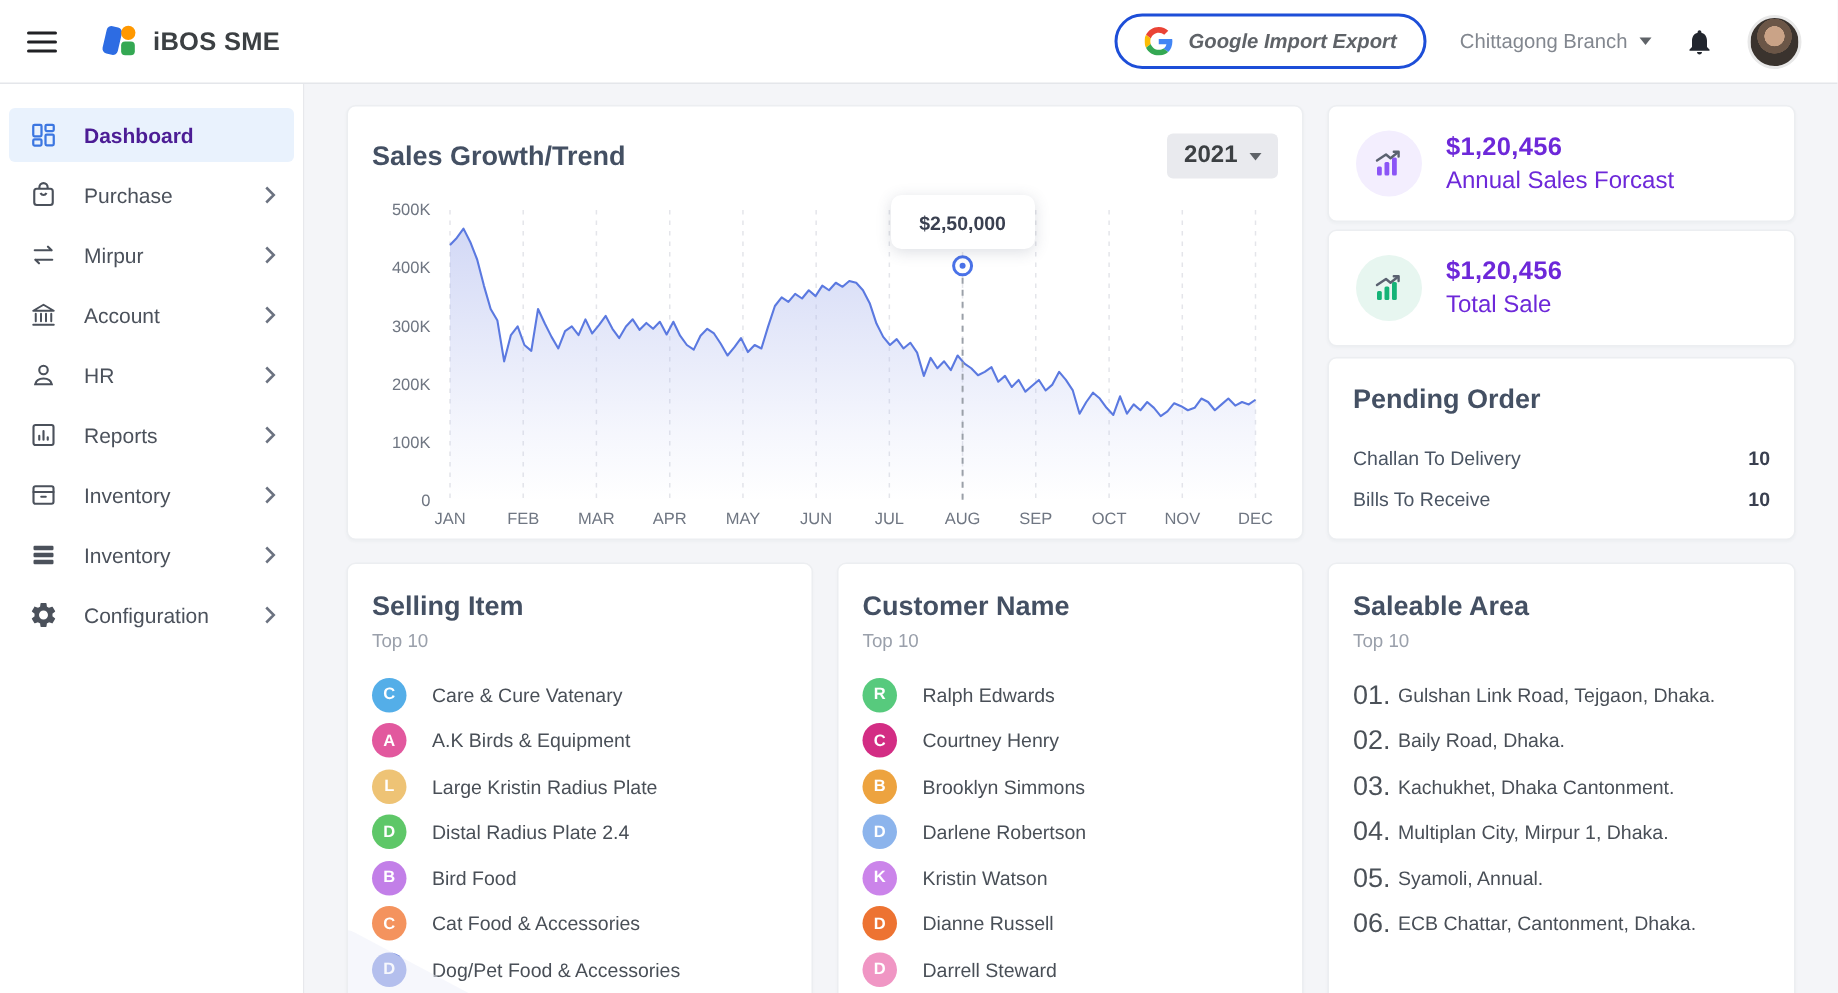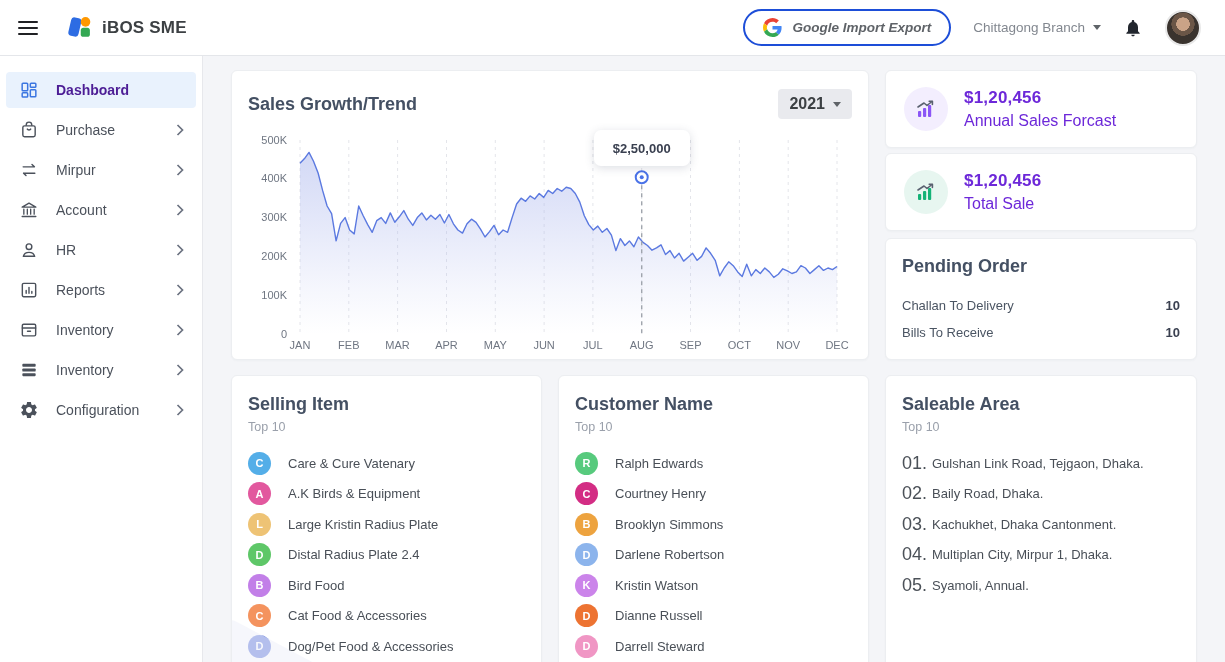--- a/index.html
+++ b/index.html
@@ -462,17 +462,21 @@
   <div class="list-row">
     <span class="row-num">04.</span>
     <span class="row-label" style="margin-left:0">Multiplan City, Mirpur 1, Dhaka.</span>
   </div>
 
   <div class="list-row">
     <span class="row-num">05.</span>
     <span class="row-label" style="margin-left:0">Syamoli, Annual.</span>
   </div>
 
+  <div class="list-row">
+    <span class="row-num">06.</span>
+    <span class="row-label" style="margin-left:0">ECB Chattar, Cantonment, Dhaka.</span>
+  </div>
 
 </div>
     </div>
   </div>
 </div>
 
 </body></html>

